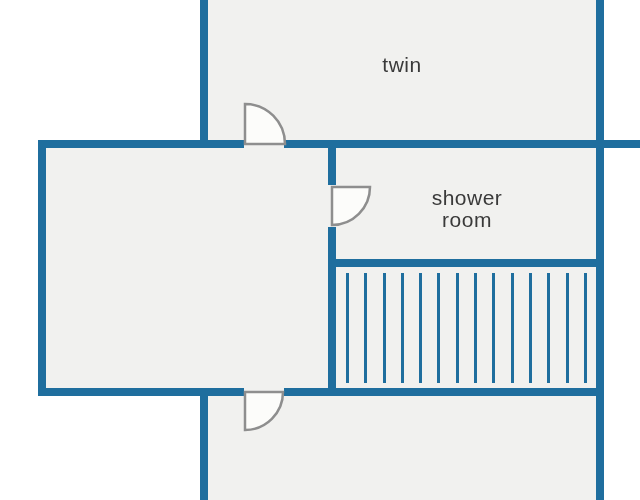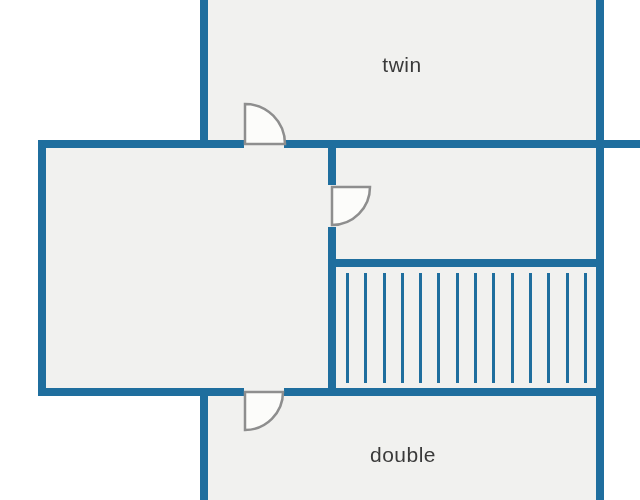--- a/index.html
+++ b/index.html
@@ -76,15 +76,16 @@
 
   <div class="wall" style="left:328px;top:259px;width:276px;height:8px"></div>
 
   <svg class="doors" width="640" height="500" viewBox="0 0 640 500">
     <path class="door" d="M245,144 L245,104 A40,40 0 0 1 285,144 Z"></path>
     <path class="door" d="M332,187 L370,187 A38,38 0 0 1 332,225 Z"></path>
     <path class="door" d="M245,392 L245,430 A38,38 0 0 0 283,392 Z"></path>
   </svg>
 
   <div class="room-label" style="left:402px;top:65px">twin</div>
-  <div class="room-label" style="left:403px;top:455px">double</div>
+  <div class="room-label" style="left:467px;top:209px">shower
+room</div>
 
 </div>
 
 </body></html>

